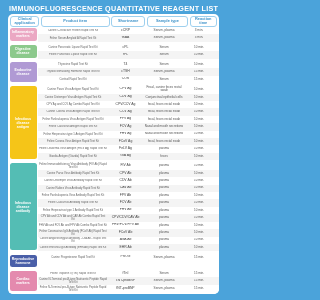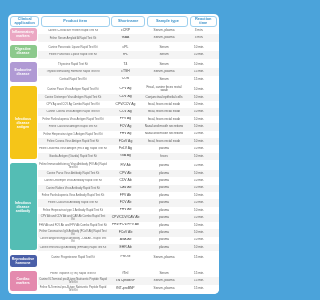--- a/index.html
+++ b/index.html
@@ -103,20 +103,21 @@
   .cd.c2 { width: 35px; text-align: center; color: #444444; font-size: 3.4px; }
   .cd.c3 { width: 42px; text-align: center; color: #555555; font-size: 3.1px; }
   .cd.c4 { width: 28px; text-align: center; color: #555555; font-size: 3.1px; }
   .gapspacer { height: 2.2px; background: #ffffff; }
 </style>
 </head>
 <body>
 
 <div id="page">
 
+  <div class="title">IMMUNOFLUORESCENCE QUANTITATIVE REAGENT LIST</div>
 
   <div class="card">
     <div class="thead">
         <div class="th c0">Clinical application</div>
         <div class="th c1">Product item</div>
         <div class="th c2">Shortname</div>
         <div class="th c3">Sample type</div>
         <div class="th c4">Reaction time</div>
       </div>
     <div class="body">

